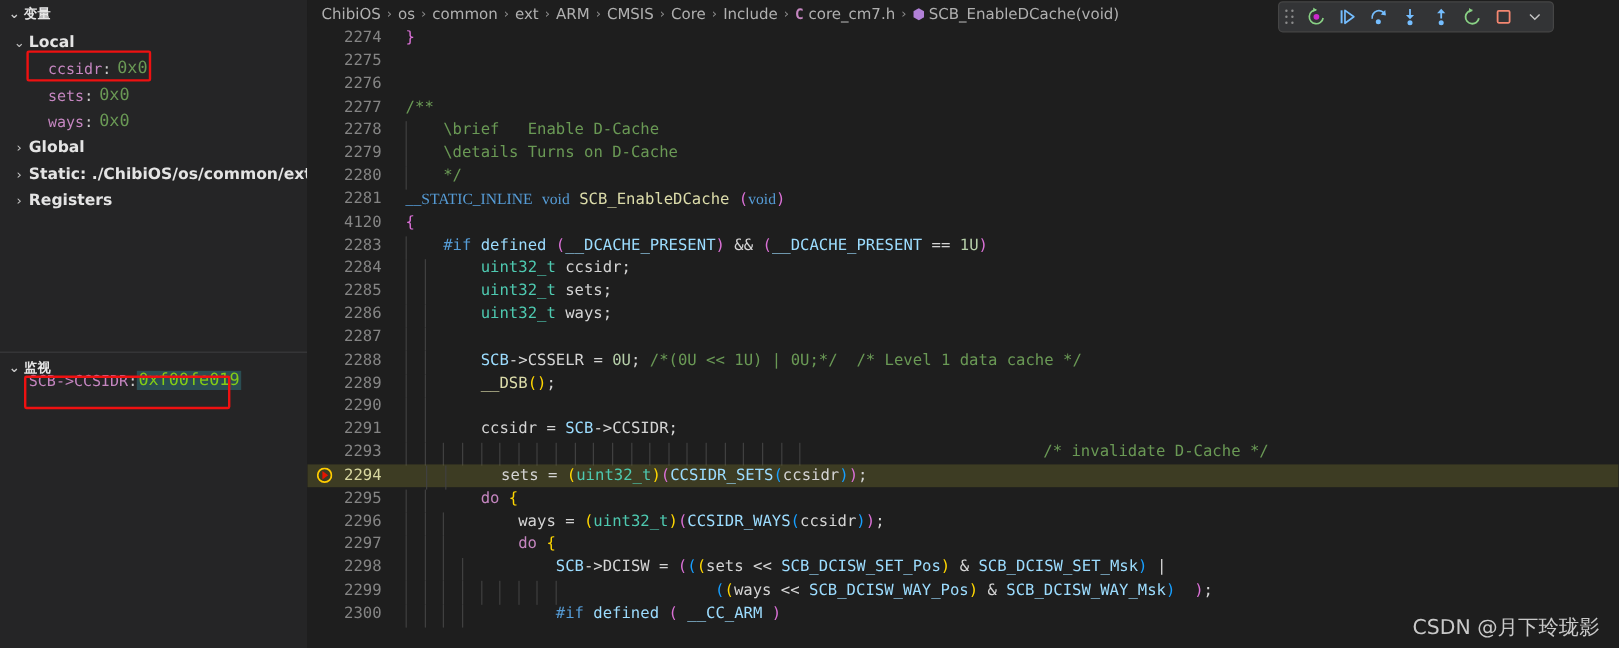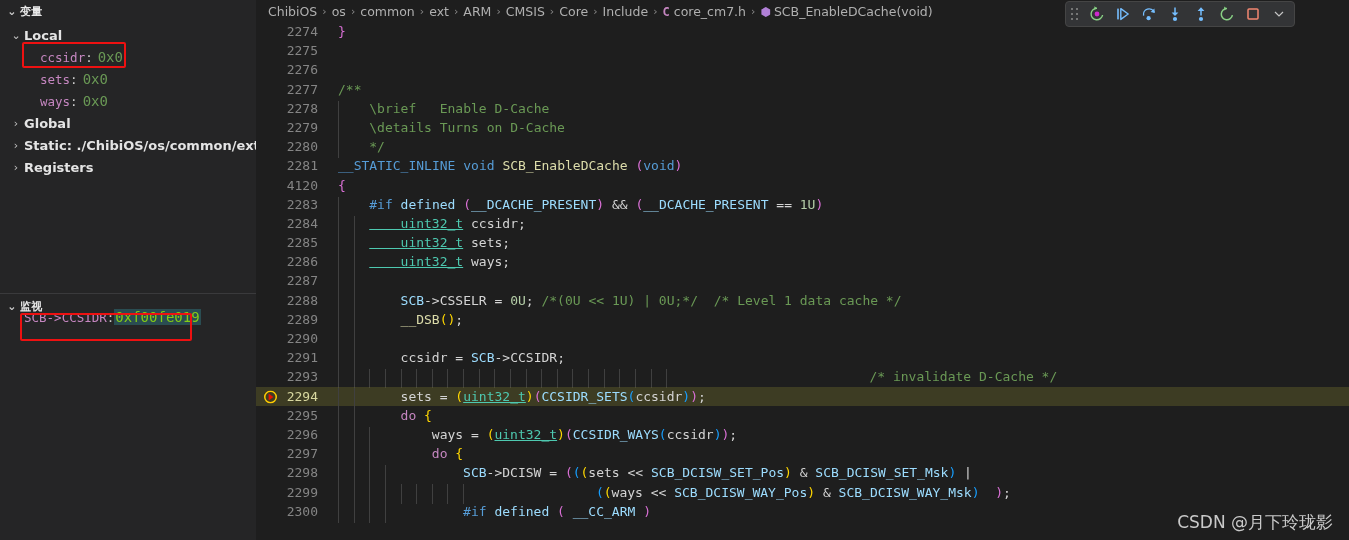--- a/index.html
+++ b/index.html
@@ -168,21 +168,21 @@
     font-size: 13px;
     line-height: 19.2px;
   }
   .code-line {
     position: relative;
     height: 19.2px;
     display: flex;
     align-items: center;
     white-space: pre;
   }
-  .code-line.current { background: #6b6a2a66; }
+  .code-line.current { background: #6b6a2a66; gap: 17px; }
   .code-line.current .gutter-num { color: #d8d8a0; }
 
   .gutter {
     flex: 0 0 78px;
     display: flex;
     align-items: center;
     justify-content: flex-end;
     padding-right: 16px;
     position: relative;
   }
@@ -206,23 +206,23 @@
   .ig {
     display: inline-block;
     border-left: 1px solid #404040;
     height: 19.2px;
     vertical-align: text-bottom;
     margin-bottom: -4px;
   }
 
   
   .t-cmt  { color: #6a9955; }
-  .t-kw   { color: #569cd6; }
+  .t-kw   { color: #569cd6; font-family: Liberation Serif, serif; }
   .t-ctrl { color: #c586c0; }
-  .t-type { color: #4ec9b0; text-decoration: underline; }
+  .t-type { color: #4ec9b0; }
   .t-fn   { color: #dcdcaa; }
   .t-var  { color: #9cdcfe; }
   .t-num  { color: #b5cea8; }
   .t-pln  { color: #d4d4d4; }
   .t-pp   { color: #569cd6; }
   .t-p1   { color: #ffd700; }
   .t-p2   { color: #da70d6; }
   .t-p3   { color: #179fff; }
   .t-op   { color: #d4d4d4; }
 

